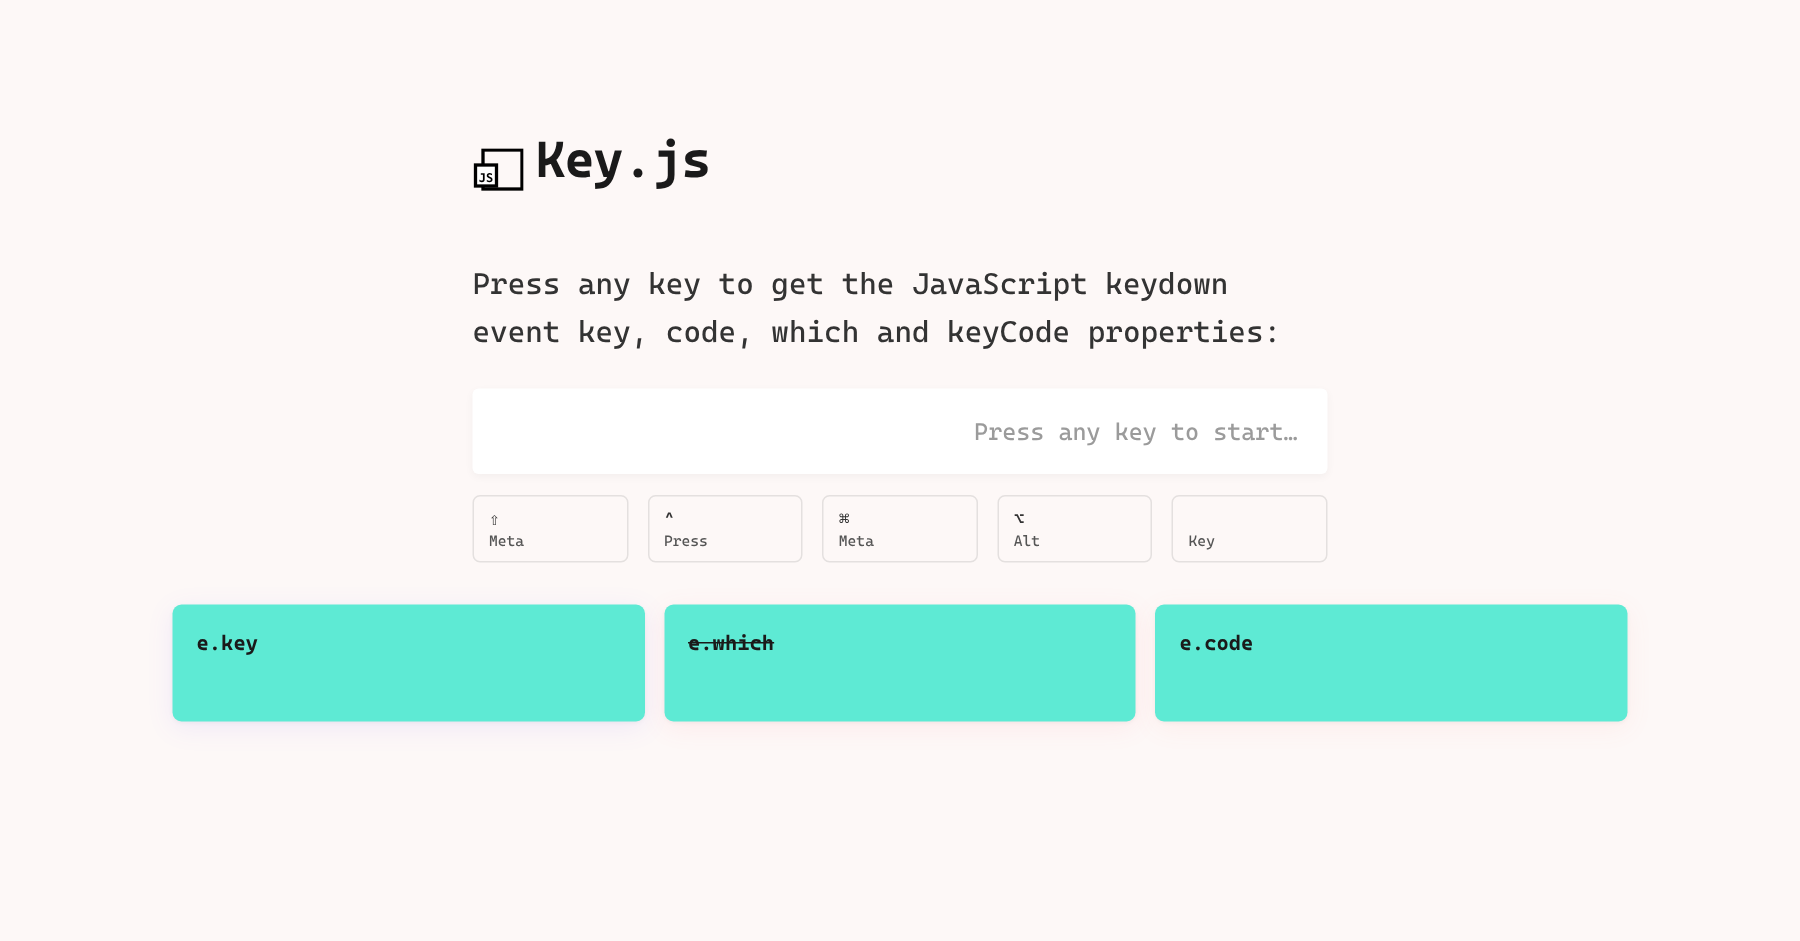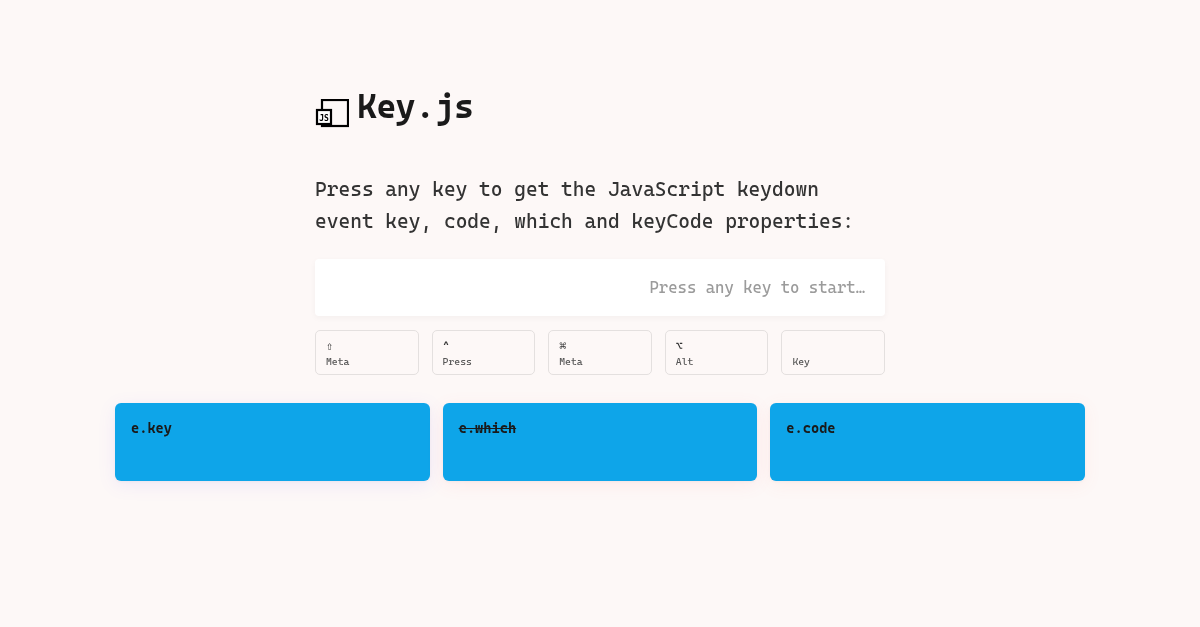--- a/index.html
+++ b/index.html
@@ -90,21 +90,21 @@
   }
   .result-row {
     position: absolute;
     left: 115px;
     right: 115px;
     display: flex;
     gap: 13px;
   }
   .result-card {
     flex: 1;
-    background: #0ea5e9;
+    background: #5eead4;
     border-radius: 6px;
     padding: 15px 16px;
     min-height: 78px;
     position: relative;
   }
   .result-card.c1 { box-shadow: 0 4px 18px rgba(130,100,255,0.10), 0 1px 3px rgba(0,0,0,0.04); }
   .result-card.c2 { box-shadow: 0 4px 18px rgba(255,120,100,0.08), 0 1px 3px rgba(0,0,0,0.04); }
   .result-card.c3 { box-shadow: 0 4px 18px rgba(255,100,120,0.09), 0 1px 3px rgba(0,0,0,0.04); }
   .result-card.c4 { box-shadow: 0 4px 18px rgba(255,110,110,0.09), 0 1px 3px rgba(0,0,0,0.04); }
   .result-label {

